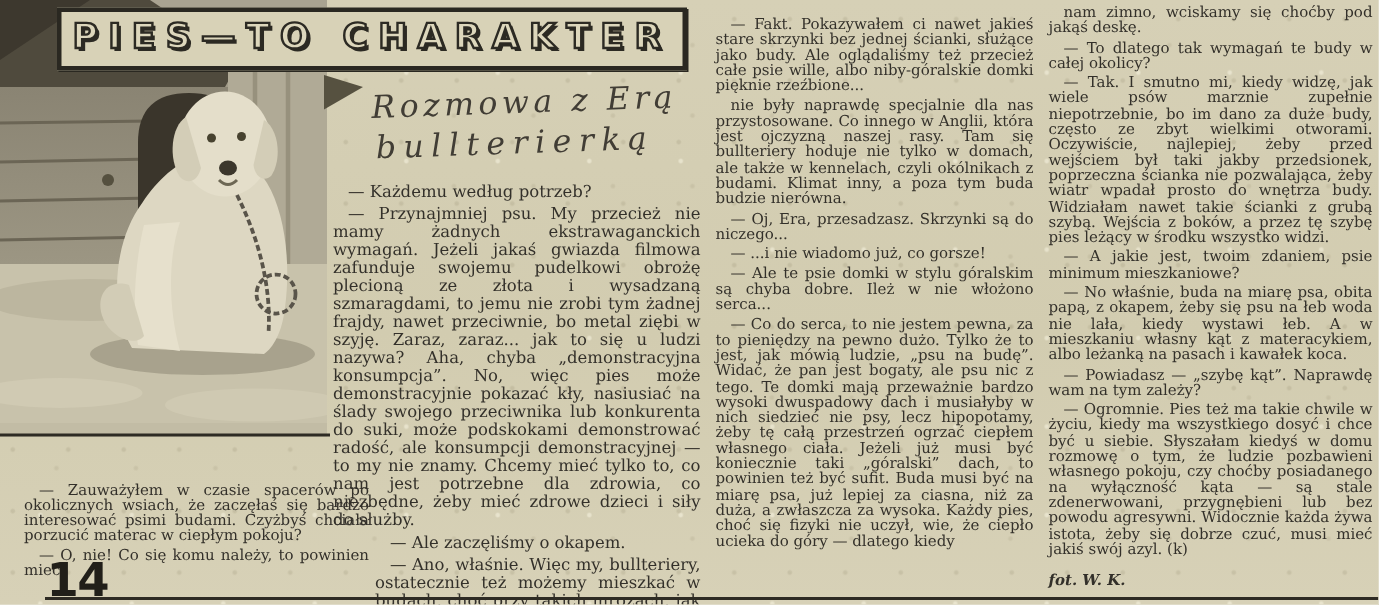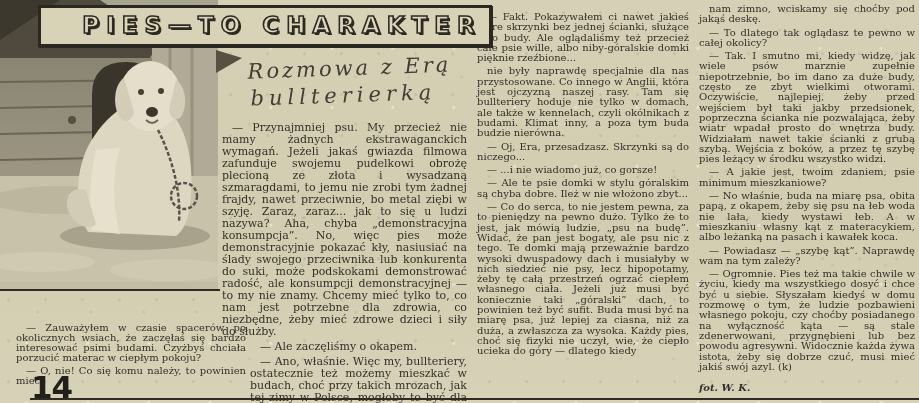--- a/index.html
+++ b/index.html
@@ -18,21 +18,20 @@
     color:#33302a;
   }
   
   .title-box{
     position:absolute;left:38px;top:5px;width:414px;height:36px;
     background:#d8d2b7;
     border:3px solid #2a2821;
     box-shadow:1px 1px 0 #2a2821;
     display:flex;align-items:center;justify-content:center;
     z-index:5;
-    padding-left:34px;
   }
   .title-text{
     font-family:"DejaVu Sans", sans-serif;
     font-weight:bold;
     font-size:23px;
     letter-spacing:7px;
     color:#ddd7bc;
     -webkit-text-stroke:1.6px #2c2a23;
     text-shadow:2px 2px 0 #2c2a23;
     white-space:nowrap;
@@ -138,42 +137,43 @@
   <div class="title-box">
     <div class="title-text">PIES—TO CHARAKTER</div>
   </div>
 
   <div class="subtitle">
     <div class="l1">Rozmowa z Erą</div>
     <div class="l2">bullterierką</div>
   </div>
 
   <div class="col col1">
+    <p>— Każdemu według potrzeb?</p>
     <p>— Przynajmniej psu. My przecież nie mamy żadnych ekstrawaganckich wymagań. Jeżeli jakaś gwiazda filmowa zafunduje swojemu pudelkowi obrożę plecioną ze złota i wysadzaną szmaragdami, to jemu nie zrobi tym żadnej frajdy, nawet przeciwnie, bo metal ziębi w szyję. Zaraz, zaraz... jak to się u ludzi nazywa? Aha, chyba „demonstracyjna konsumpcja”. No, więc pies może demonstracyjnie pokazać kły, nasiusiać na ślady swojego przeciwnika lub konkurenta do suki, może podskokami demonstrować radość, ale konsumpcji demonstracyjnej — to my nie znamy. Chcemy mieć tylko to, co nam jest potrzebne dla zdrowia, co niezbędne, żeby mieć zdrowe dzieci i siły do służby.</p>
     <p class="shifted">— Ale zaczęliśmy o okapem.</p>
     <p class="shifted">— Ano, właśnie. Więc my, bullteriery, ostatecznie też możemy mieszkać w budach, choć przy takich mrozach, jak tej zimy w Polsce, mogłoby to być dla nas zabójcze, gdyby te budy</p>
   </div>
 
   <div class="col caption">
     <p>— Zauważyłem w czasie spacerów po okolicznych wsiach, że zaczęłaś się bardzo interesować psimi budami. Czyżbyś chciała porzucić materac w ciepłym pokoju?</p>
     <p>— O, nie! Co się komu należy, to powinien mieć.</p>
   </div>
 
   <div class="col col2">
     <p>— Fakt. Pokazywałem ci nawet jakieś stare skrzynki bez jednej ścianki, służące jako budy. Ale oglądaliśmy też przecież całe psie wille, albo niby-góralskie domki pięknie rzeźbione...</p>
     <p>nie były naprawdę specjalnie dla nas przystosowane. Co innego w Anglii, która jest ojczyzną naszej rasy. Tam się bullteriery hoduje nie tylko w domach, ale także w kennelach, czyli okólnikach z budami. Klimat inny, a poza tym buda budzie nierówna.</p>
     <p>— Oj, Era, przesadzasz. Skrzynki są do niczego...</p>
     <p>— ...i nie wiadomo już, co gorsze!</p>
-    <p>— Ale te psie domki w stylu góralskim są chyba dobre. Ileż w nie włożono zbyt...</p>
+    <p>— Ale te psie domki w stylu góralskim są chyba dobre. Ileż w nie włożono serca...</p>
     <p>— Co do serca, to nie jestem pewna, za to pieniędzy na pewno dużo. Tylko że to jest, jak mówią ludzie, „psu na budę”. Widać, że pan jest bogaty, ale psu nic z tego. Te domki mają przeważnie bardzo wysoki dwuspadowy dach i musiałyby w nich siedzieć nie psy, lecz hipopotamy, żeby tę całą przestrzeń ogrzać ciepłem własnego ciała. Jeżeli już musi być koniecznie taki „góralski” dach, to powinien też być sufit. Buda musi być na miarę psa, już lepiej za ciasna, niż za duża, a zwłaszcza za wysoka. Każdy pies, choć się fizyki nie uczył, wie, że ciepło ucieka do góry — dlatego kiedy</p>
   </div>
 
   <div class="col col3">
     <p>nam zimno, wciskamy się choćby pod jakąś deskę.</p>
-    <p>— To dlatego tak oglądasz te pewno w całej okolicy?</p>
+    <p>— To dlatego tak wymagań te budy w całej okolicy?</p>
     <p>— Tak. I smutno mi, kiedy widzę, jak wiele psów marznie zupełnie niepotrzebnie, bo im dano za duże budy, często ze zbyt wielkimi otworami. Oczywiście, najlepiej, żeby przed wejściem był taki jakby przedsionek, poprzeczna ścianka nie pozwalająca, żeby wiatr wpadał prosto do wnętrza budy. Widziałam nawet takie ścianki z grubą szybą. Wejścia z boków, a przez tę szybę pies leżący w środku wszystko widzi.</p>
     <p>— A jakie jest, twoim zdaniem, psie minimum mieszkaniowe?</p>
     <p>— No właśnie, buda na miarę psa, obita papą, z okapem, żeby się psu na łeb woda nie lała, kiedy wystawi łeb. A w mieszkaniu własny kąt z materacykiem, albo leżanką na pasach i kawałek koca.</p>
     <p>— Powiadasz — „szybę kąt”. Naprawdę wam na tym zależy?</p>
     <p>— Ogromnie. Pies też ma takie chwile w życiu, kiedy ma wszystkiego dosyć i chce być u siebie. Słyszałam kiedyś w domu rozmowę o tym, że ludzie pozbawieni własnego pokoju, czy choćby posiadanego na wyłączność kąta — są stale zdenerwowani, przygnębieni lub bez powodu agresywni. Widocznie każda żywa istota, żeby się dobrze czuć, musi mieć jakiś swój azyl. (k)</p>
     <p class="credit">fot. W. K.</p>
   </div>
 
   <div class="page-number">14</div>
   <div class="bottom-rule"></div>

